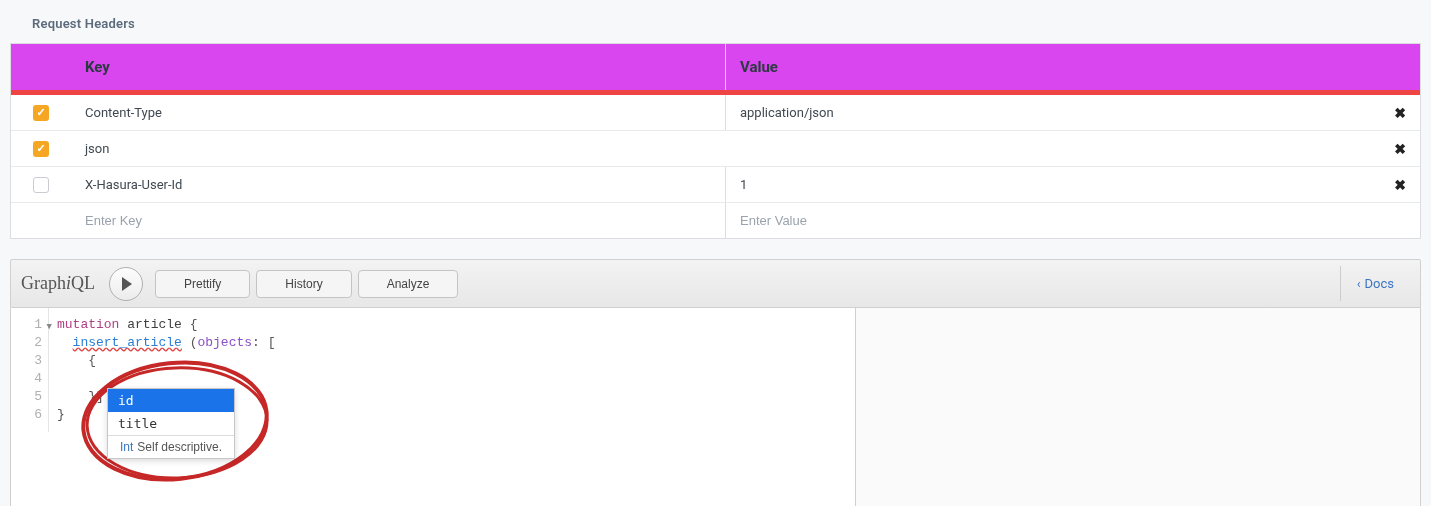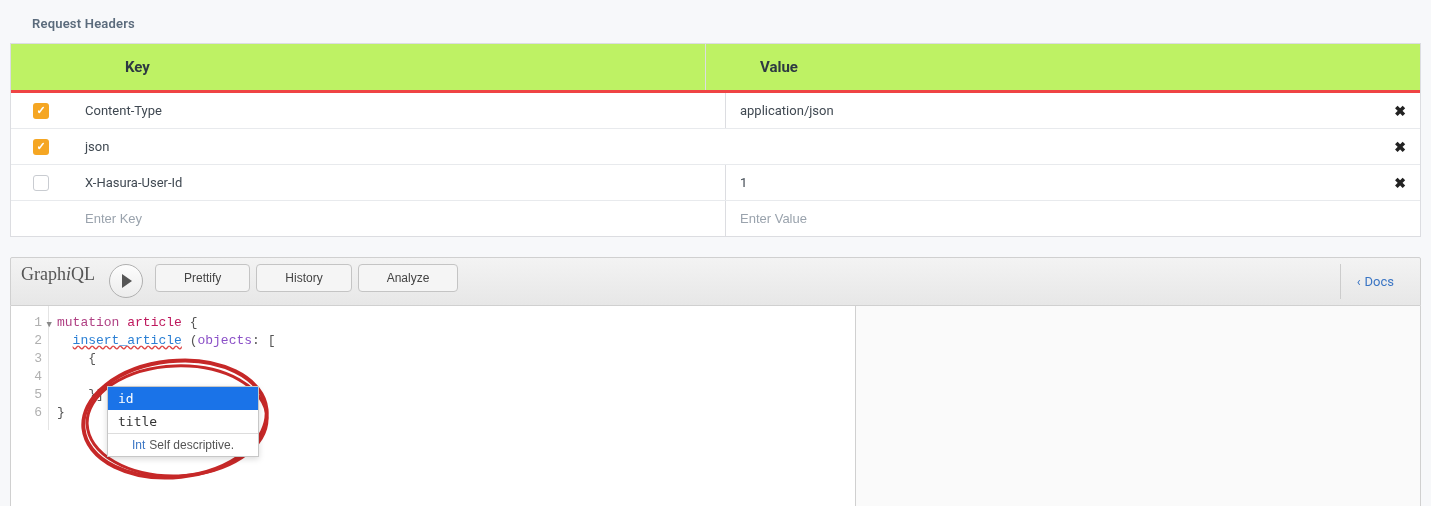--- a/index.html
+++ b/index.html
@@ -17,23 +17,22 @@
       margin: 6px 0 12px 0;
       letter-spacing: 0.2px;
       padding-left: 22px;
     }
     .headers-table {
       border: 1px solid #dcdde1;
       background: #fff;
     }
     .headers-head {
       display: flex;
-      background: #bef264;
-      border-bottom: 3px solid #ef4444;
-      gap: 40px;
+      background: #d946ef;
+      border-bottom: 5px solid #ef4444;
     }
     .headers-row {
       display: flex;
       border-bottom: 1px solid #e8eaed;
     }
     .headers-row:last-child { border-bottom: none; }
     .col-check {
       width: 60px;
       display: flex;
       align-items: center;
@@ -101,21 +100,21 @@
       font-size: 14px;
       font-weight: 900;
     }
 
     .graphiql-bar {
       margin-top: 20px;
       background: linear-gradient(#f3f3f3, #e7e7e7);
       border: 1px solid #d0d0d0;
       border-radius: 2px 2px 0 0;
       display: flex;
-      align-items: flex-start;
+      align-items: center;
       padding: 6px 10px;
       position: relative;
     }
     .graphiql-logo {
       font-size: 18px;
       color: #555;
       margin-right: 14px;
       font-family: Georgia, serif;
     }
     .graphiql-logo .g-i { font-style: italic; }
@@ -193,42 +192,42 @@
       font-size: 9px;
       color: #888;
       position: absolute;
       right: -10px;
       top: 2px;
     }
     .code {
       padding: 8px 8px;
     }
     .kw { color: #b04184; }
-    .name { color: #be185d; text-align: right; }
+    .name { color: #404040; text-align: right; }
     .fn { color: #2a7fd4; text-decoration: underline wavy #d44; text-decoration-skip-ink: none; }
     .arg { color: #8a4fc7; }
     .punct { color: #555; }
 
     .autocomplete {
       position: absolute;
       top: 80px;
       left: 96px;
       background: #fff;
       border: 1px solid #c7c7c7;
       box-shadow: 0 2px 6px rgba(0,0,0,0.15);
       font-family: "SFMono-Regular", Consolas, monospace;
       font-size: 13px;
       min-width: 126px;
       z-index: 5;
     }
     .ac-item { padding: 4px 10px; }
     .ac-selected { background: #1a73e8; color: #fff; }
     .ac-hint {
       border-top: 1px solid #ddd;
-      padding: 4px 24px;
+      padding: 4px 12px;
       font-size: 12px;
       font-family: -apple-system, sans-serif;
     }
     .ac-type { color: #3a75c4; margin-right: 4px; }
     .ac-desc { color: #555; }
 
     .red-circle {
       position: absolute;
       top: 46px;
       left: 64px;

